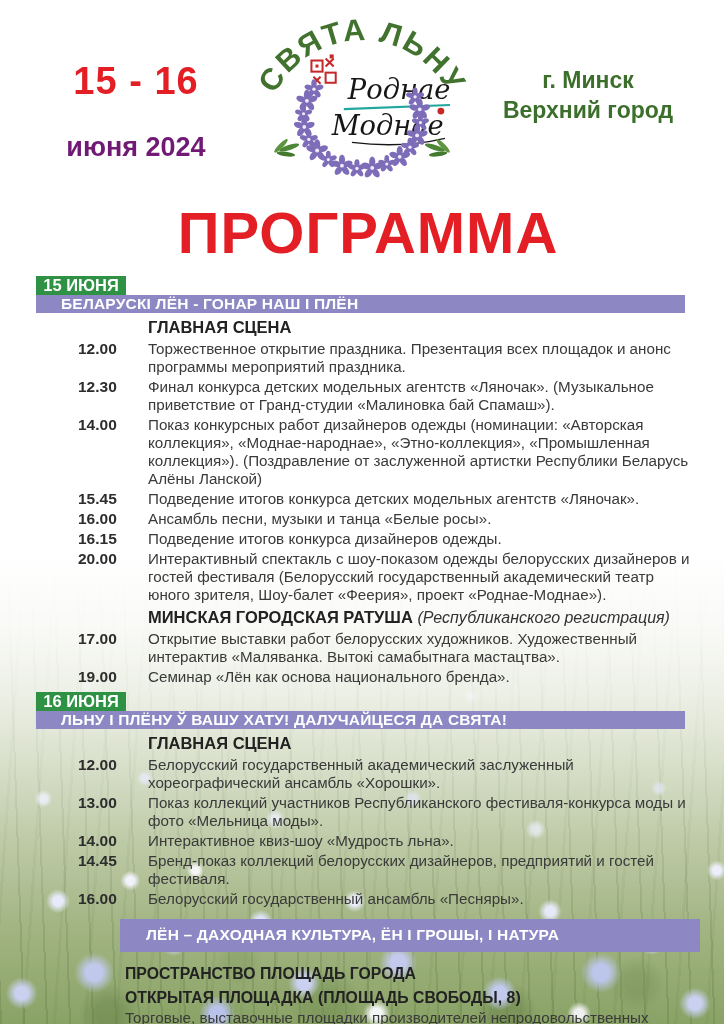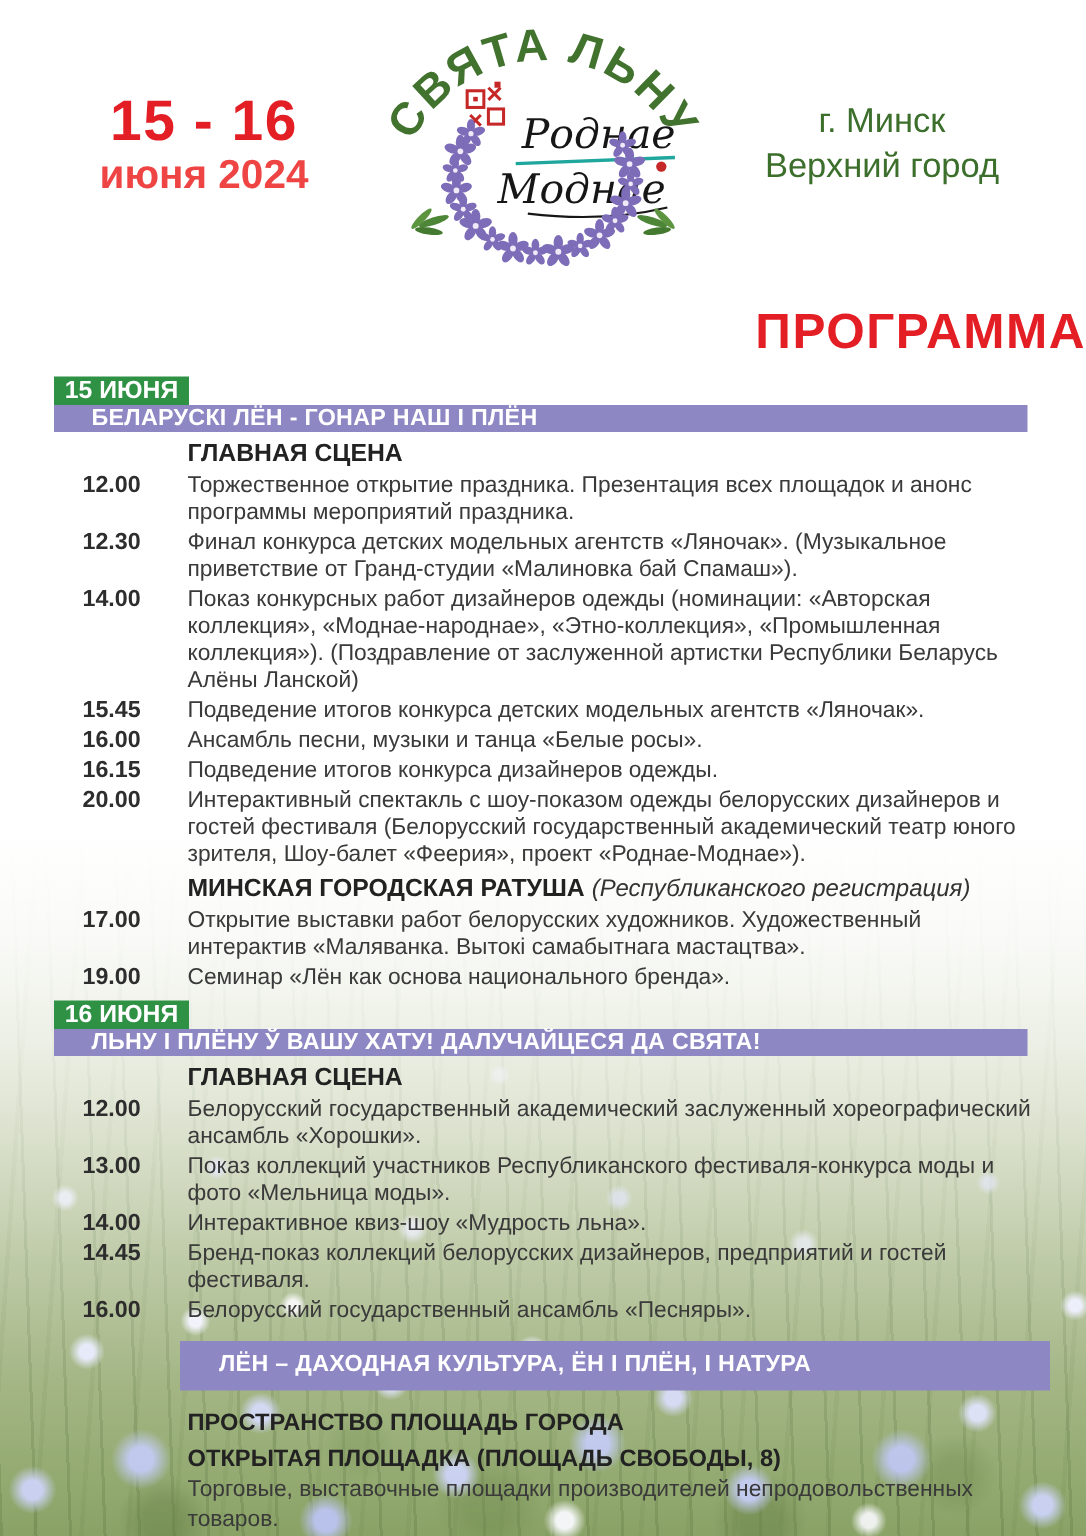--- a/index.html
+++ b/index.html
@@ -59,44 +59,44 @@
       rgba(255,255,255,.58) 75%,
       rgba(255,255,255,.38) 82%,
       rgba(255,255,255,.2) 90%,
       rgba(255,255,255,.08) 100%);
   }
   .content{position:relative;z-index:2;}
   
   .hdr{display:flex;align-items:flex-start;justify-content:space-between;padding:14px 30px 0 30px;}
   .dates{width:212px;text-align:center;margin-top:48px;}
   .dates .big{font-size:38px;font-weight:bold;color:#e31e24;line-height:1.05;letter-spacing:1px;}
-  .dates .sub{font-size:27px;font-weight:bold;color:#ef4444;line-height:1.1;}
+  .dates .sub{font-size:27px;font-weight:bold;color:#701a75;line-height:1.1;margin-top:31px;}
   .logo{width:224px;height:182px;flex:0 0 auto;}
   .city{width:212px;text-align:center;margin-top:52px;}
-  .city div{font-size:23px;font-weight:normal;color:#3c6e2c;line-height:1.3;}
+  .city div{font-size:23px;font-weight:bold;color:#3c6e2c;line-height:1.3;}
   .title{
-    text-align:right;font-size:33px;font-weight:bold;color:#e31e24;
+    text-align:center;font-size:58px;font-weight:bold;color:#e31e24;
     letter-spacing:1px;margin:8px 0 14px 0;line-height:1;padding-left:12px;
   }
   
   .banner{display:flex;height:31px;margin:0 39px 0 36px;flex-direction:column;}
   .banner .datebox{
     background:#2e9144;color:#fff;font-weight:bold;font-size:16.5px;
     width:90px;display:flex;align-items:center;justify-content:center;flex:0 0 auto;
   }
   .banner .btxt{
     background:#8d87c4;color:#fff;font-weight:bold;font-size:15.5px;
     flex:1;display:flex;align-items:center;padding-left:25px;letter-spacing:.2px;
   }
   .banner3{
     background:#8d87c4;color:#fff;font-weight:bold;font-size:15.5px;height:33px;
     margin:10px 24px 8px 120px;display:flex;align-items:center;padding-left:26px;letter-spacing:.2px;
   }
   
-  .sched{margin:9px 28px 6px 55px;}
+  .sched{margin:9px 28px 6px 78px;}
   .blockhead{margin-left:70px;font-size:16.5px;font-weight:bold;color:#222;padding:2px 0 3px 0;}
   .blockhead .note{font-weight:normal;font-style:italic;color:#333;font-size:16px;}
   .row{display:grid;grid-template-columns:70px 1fr;margin-bottom:2px;}
   .row .t{font-weight:bold;font-size:15.5px;color:#2d2d2d;line-height:1.18;}
   .row .d{font-size:15.2px;color:#3a3a3a;line-height:1.18;padding-right:6px;}
   
   .venues{margin:2px 28px 0 125px;}
   .venue .vh{font-size:15.8px;font-weight:bold;color:#222;line-height:1.35;padding-top:3px;}
   .venue .vd{font-size:15.2px;color:#3a3a3a;line-height:1.3;}
   .venue .vd:empty{display:none;}
@@ -262,21 +262,21 @@
       <div class="row">
         <div class="t">14.45</div>
         <div class="d">Бренд-показ коллекций белорусских дизайнеров, предприятий и гостей фестиваля.</div>
       </div>
       <div class="row">
         <div class="t">16.00</div>
         <div class="d">Белорусский государственный ансамбль «Песняры».</div>
       </div>
     </div>
 
-    <div class="banner3">ЛЁН – ДАХОДНАЯ КУЛЬТУРА, ЁН І ПЛЁН, І НАТУРА</div>
+    <div class="banner3">ЛЁН – ДАХОДНАЯ КУЛЬТУРА, ЁН І ГРОШЫ, І НАТУРА</div>
 
     <div class="venues">
       <div class="venue">
         <div class="vh">ПРОСТРАНСТВО ПЛОЩАДЬ ГОРОДА</div>
 
       </div>
       <div class="venue">
         <div class="vh">ОТКРЫТАЯ ПЛОЩАДКА (ПЛОЩАДЬ СВОБОДЫ, 8)</div>
         <div class="vd">Торговые, выставочные  площадки производителей непродовольственных товаров.</div>
       </div>

